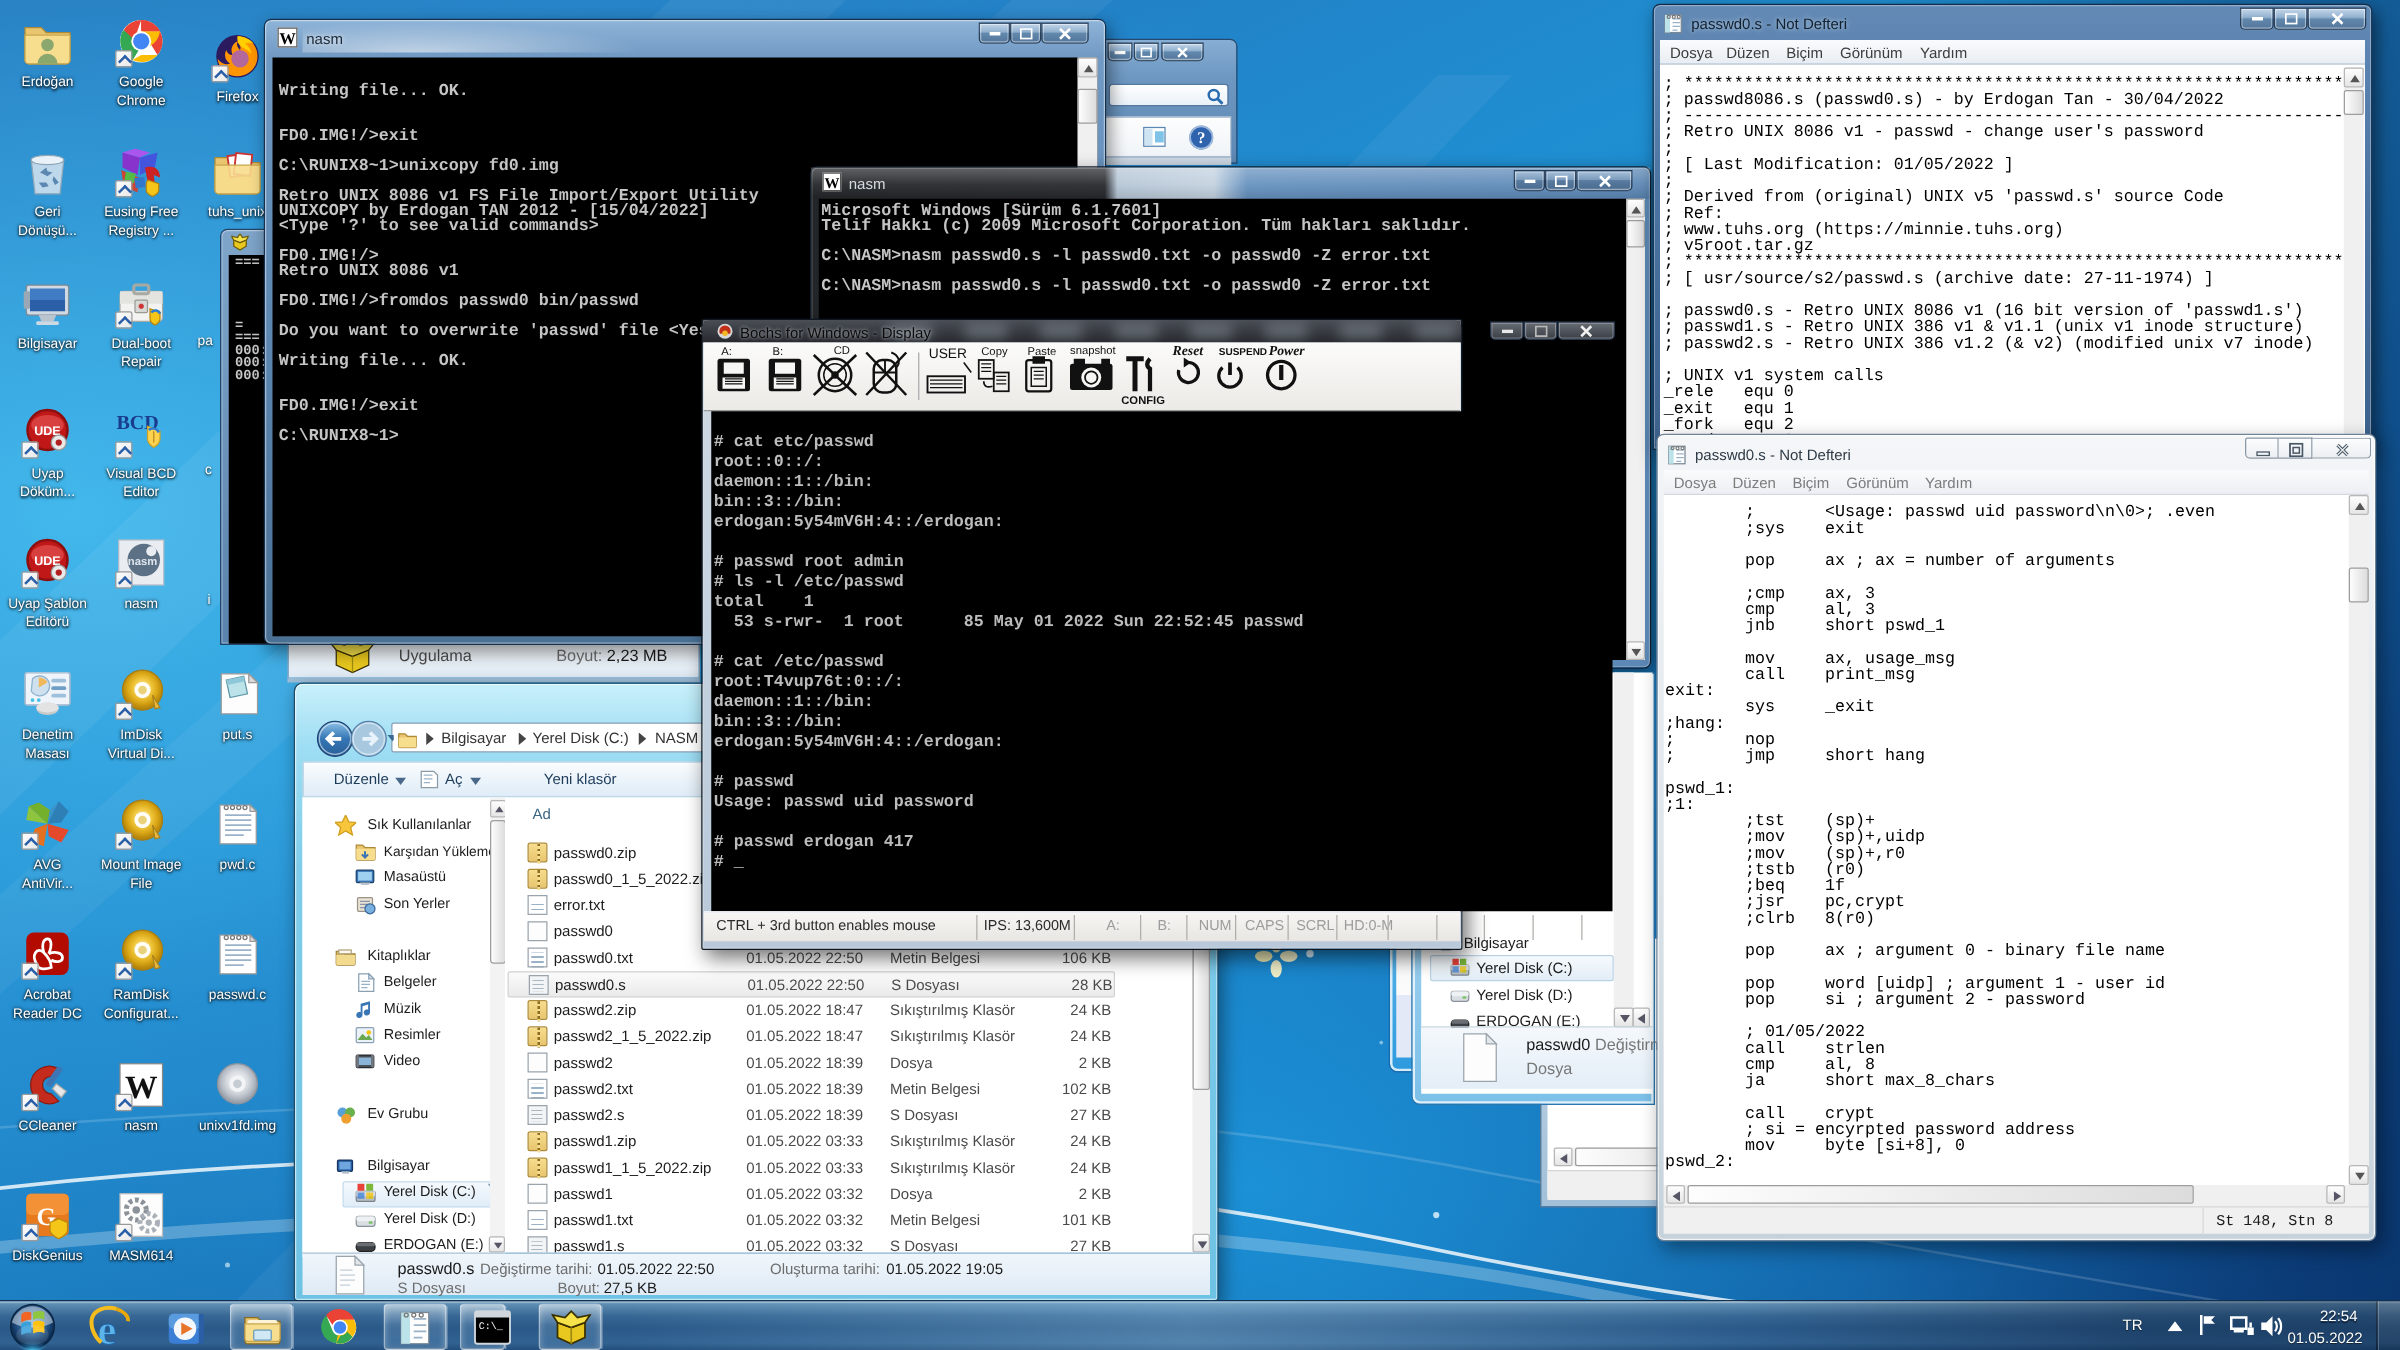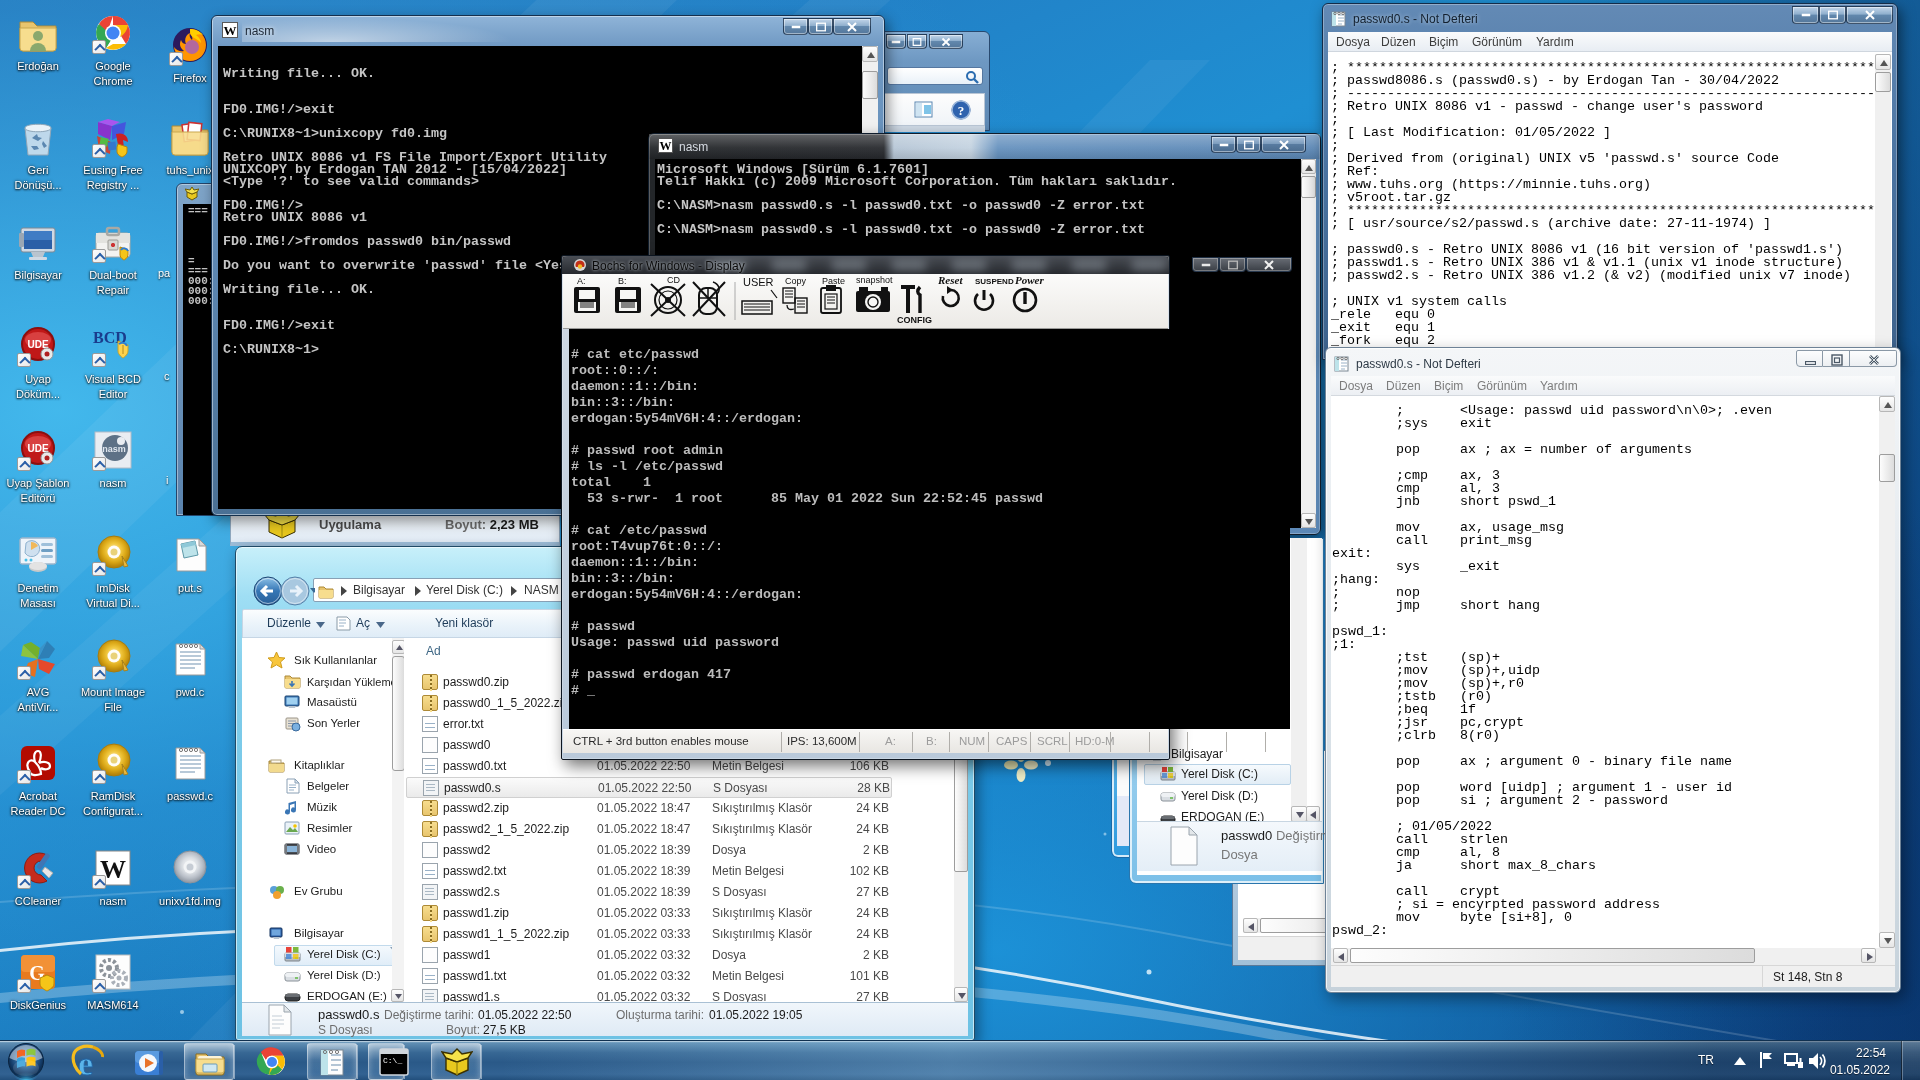--- a/index.html
+++ b/index.html
@@ -457,21 +457,21 @@
         <text x="11" y="15.5" text-anchor="middle" font-size="13" font-weight="bold" fill="#fff" font-family="Liberation Serif">?</text>
       </svg>
     <svg class="abs" style="left:3px;top:8px" width="10" height="8">
         <path d="M1 1 L5 6 L9 1" fill="#3a5a7a"></path>
       </svg>
   </div>
   <div class="abs" style="left:6px;top:94px;width:120px;height:6px;background:#cdd8e4;"></div>
 </div>
 
 <div class="abs" style="z-index:5;left:230px;top:509px;width:330px;height:37px;
-  background:linear-gradient(180deg,#fafcfe 0%,#eef4fa 40%,#e0eaf4 100%);border:1px solid #8fa8bf;border-bottom:4px solid #9dbdd8;font-weight:bold;">
+  background:linear-gradient(180deg,#fafcfe 0%,#eef4fa 40%,#e0eaf4 100%);border:1px solid #8fa8bf;border-bottom:4px solid #9dbdd8;">
   <div class="abs" style="left:32px;top:2px;width:38px;height:28px"><svg width="38" height="28">
         <path d="M6 8 L19 13 L32 8 L32 20 L19 26 L6 20 Z" fill="#e8c81e" stroke="#3a3000"></path>
         <path d="M6 8 L1 2 L13 4 L19 0 L25 4 L37 2 L32 8 L19 13 Z" fill="#f6e24a" stroke="#3a3000"></path>
         <path d="M19 13 L19 26" stroke="#a08c10"></path>
       </svg></div>
   <div class="abs" style="left:88px;top:7px;font-size:13px;color:#4c4c4c;">Uygulama</div>
   <div class="abs" style="left:214px;top:7px;font-size:13px;color:#6d6d6d;">Boyut: <span style="color:#1a1a1a">2,23 MB</span></div>
 </div>
 
 <div class="abs" style="z-index:6;left:211px;top:15px;width:674px;height:501px;border-radius:6px;
@@ -1277,21 +1277,21 @@
     </div>
   <div class="sbbtn" style="left:535px;top:600px;width:15px;height:15px">
       <svg class="abs" style="left:5px;top:4px" width="6" height="8">
         <path d="M6 4 L0 0 L0 8 Z" fill="#556"></path>
       </svg>
     </div>
   <div class="sbthumb" style="left:24px;top:600px;width:405px;height:15px"></div>
 
   <div class="abs" style="left:5px;top:617px;right:5px;height:22px;background:#f0f0f0;border-top:1px solid #d7d7d7;font-size:12px;color:#1a1a1a;">
     <div class="abs" style="left:431px;top:0;width:1px;height:22px;background:#d7d7d7;"></div>
-    <div class="abs" style="left:442px;top:4px;">St 148, Stn 8</div>
+    <div class="abs" style="left:442px;top:4px;font-family:Liberation Mono, monospace;">St 148, Stn 8</div>
   </div>
 </div>
 
 <div class="abs" style="z-index:20;left:0;top:1040px;width:1920px;height:40px;
   background:linear-gradient(180deg,#8fb2cc 0%,#5e8db2 6%,#376794 30%,#2a5988 55%,#326292 85%,#224f7c 100%);
   border-top:1px solid #10304f;box-shadow:inset 0 1px 0 rgba(255,255,255,.4);">
   <div class="abs" style="left:500px;top:0;width:900px;height:40px;background:linear-gradient(90deg,rgba(140,190,230,0),rgba(160,210,240,.3) 50%,rgba(140,190,230,0));"></div>
   <div class="abs" style="left:1400px;top:0;width:520px;height:40px;background:linear-gradient(90deg,rgba(8,25,55,0),rgba(8,28,58,.38) 60%,rgba(8,28,58,.42));"></div>
 
   <svg class="abs" style="left:7px;top:1px" width="38" height="38">

